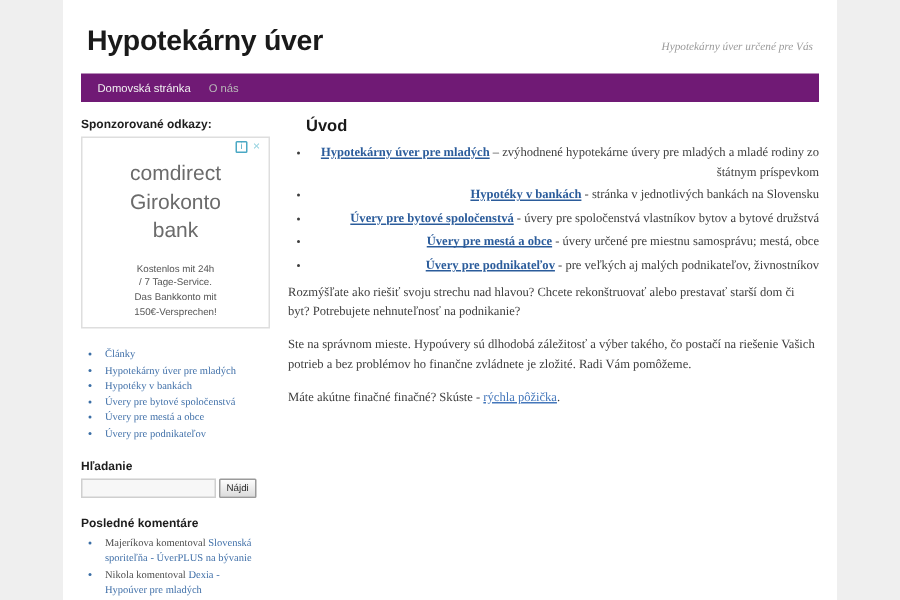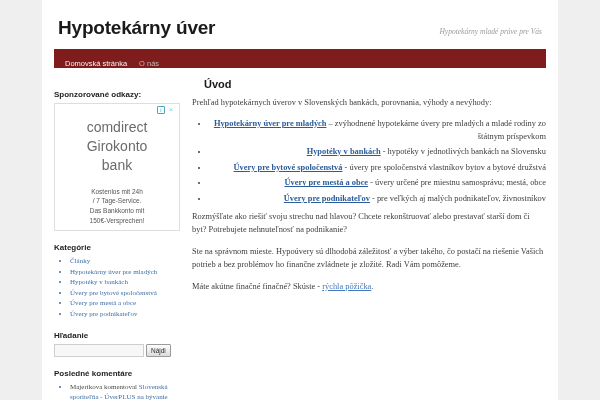--- a/index.html
+++ b/index.html
@@ -45,24 +45,24 @@
     font-style: italic;
     font-size: 7.5px;
     color: #9a9a9a;
     white-space: nowrap;
     padding-bottom: 1px;
   }
 
   
   .navbar {
     margin: 4px 12px 0 12px;
-    background: #7f1d1d;
+    background: #701a75;
     height: 19px;
     display: flex;
-    align-items: flex-end;
+    align-items: center;
     padding: 0 8px;
   }
   .nav-item {
     font-family: "Liberation Sans", "DejaVu Sans", sans-serif;
     font-size: 7.5px;
     color: #b9b9b9;
     padding: 0 9px 0 3px;
     text-decoration: none;
     white-space: nowrap;
   }
@@ -84,21 +84,21 @@
     padding-left: 10px;
   }
 
   
   .widget { margin-bottom: 12px; }
   .widget-title {
     font-family: "Liberation Sans", "DejaVu Sans", sans-serif;
     font-size: 8px;
     font-weight: bold;
     color: #1d1d1d;
-    margin: 12px 0 4px 0;
+    margin: 0 0 4px 0;
   }
   .widget ul {
     list-style: disc;
     margin: 4px;
     padding-left: 12px;
   }
   .widget li {
     font-size: 7px;
     line-height: 1.45;
     color: #3a6ea5;
@@ -246,21 +246,21 @@
   .tail-para { margin-top: 2px; }
 </style>
 </head>
 <body>
 
 <div id="page">
   <div class="page-wrap">
 
     <div class="masthead">
       <h1 class="site-title">Hypotekárny úver</h1>
-      <div class="site-tagline">Hypotekárny mladé práve pre Vás</div>
+      <div class="site-tagline">Hypotekárny úver určené pre Vás</div>
     </div>
 
     <div class="navbar">
       <a href="#" class="nav-item current">Domovská stránka</a>
       <a href="#" class="nav-item">O nás</a>
     </div>
 
     <div class="columns">
 
       <div class="sidebar">
@@ -285,21 +285,20 @@
             </div>
             <div class="ad-dots">
               <span class="ad-dot active"></span>
               <span class="ad-dot"></span>
             </div>
             <button class="ad-cta">›</button>
           </div>
         </div>
 
         <div class="widget">
-          <div class="widget-title">Kategórie</div>
           <ul>
             <li><a href="#">Články</a></li>
             <li><a href="#">Hypotekárny úver pre mladých</a></li>
             <li><a href="#">Hypotéky v bankách</a></li>
             <li><a href="#">Úvery pre bytové spoločenstvá</a></li>
             <li><a href="#">Úvery pre mestá a obce</a></li>
             <li><a href="#">Úvery pre podnikateľov</a></li>
           </ul>
         </div>
 
@@ -325,28 +324,27 @@
               <a href="#">Dexia - Hypoúver pre mladých</a>
             </li>
 
           </ul>
         </div>
 
       </div>
 
       <div class="content">
         <h2>Úvod</h2>
-        <p>Prehľad hypotekárnych úverov v Slovenských bankách, porovnania, výhody a nevýhody:</p>
 
         <ul class="main-list">
           <li>
             <a href="#">Hypotekárny úver pre mladých</a><span> – zvýhodnené hypotekárne úvery pre mladých a mladé rodiny zo štátnym príspevkom</span>
           </li>
           <li>
-            <a href="#">Hypotéky v bankách</a><span> - hypotéky v jednotlivých bankách na Slovensku</span>
+            <a href="#">Hypotéky v bankách</a><span> - stránka v jednotlivých bankách na Slovensku</span>
           </li>
           <li>
             <a href="#">Úvery pre bytové spoločenstvá</a><span> - úvery pre spoločenstvá vlastníkov bytov a bytové družstvá</span>
           </li>
           <li>
             <a href="#">Úvery pre mestá a obce</a><span> - úvery určené pre miestnu samosprávu; mestá, obce</span>
           </li>
           <li>
             <a href="#">Úvery pre podnikateľov</a><span> - pre veľkých aj malých podnikateľov, živnostníkov</span>
           </li>

